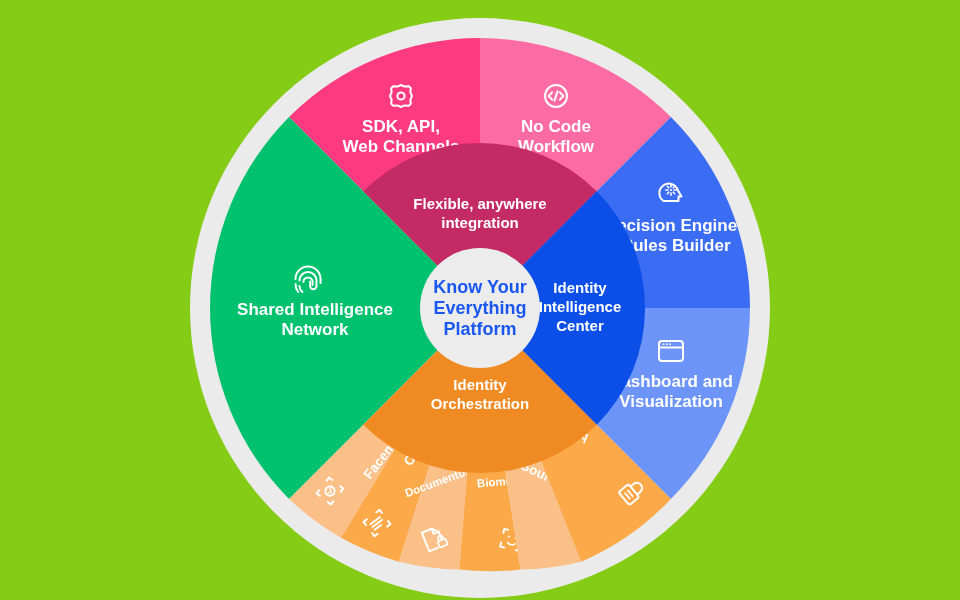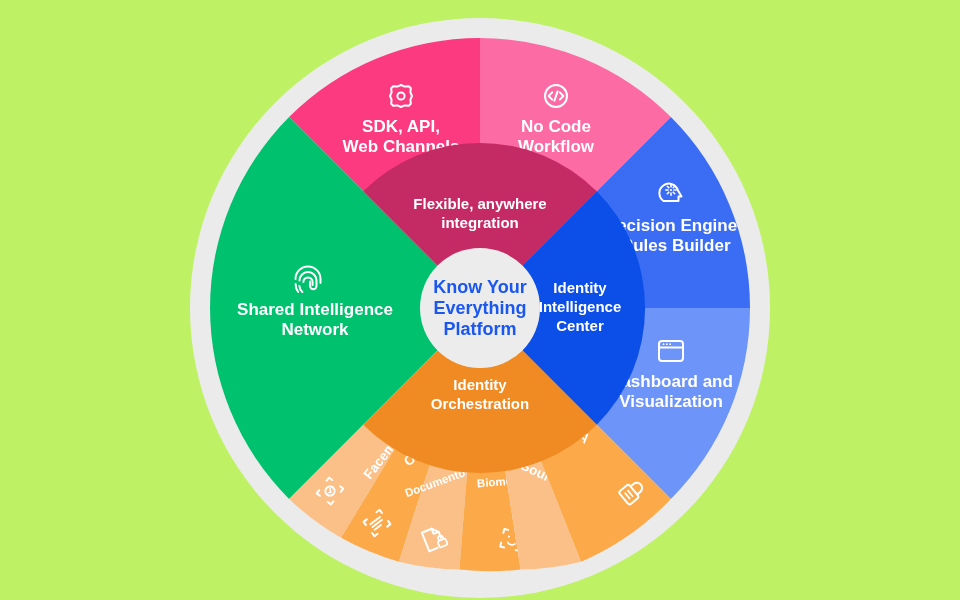--- a/index.html
+++ b/index.html
@@ -8,21 +8,21 @@
     width: 960px;
     height: 600px;
     background: #ffffff;
     font-family: "Liberation Sans", sans-serif;
     overflow: hidden;
   }
   #wheel-root {
     position: relative;
     width: 960px;
     height: 600px;
-    background: #bef264;
+    background: #84cc16;
   }
   svg#wheel {
     display: block;
     width: 960px;
     height: 600px;
   }
   .seg-label {
     font-family: "Liberation Sans", sans-serif;
     font-weight: bold;
     fill: #ffffff;

